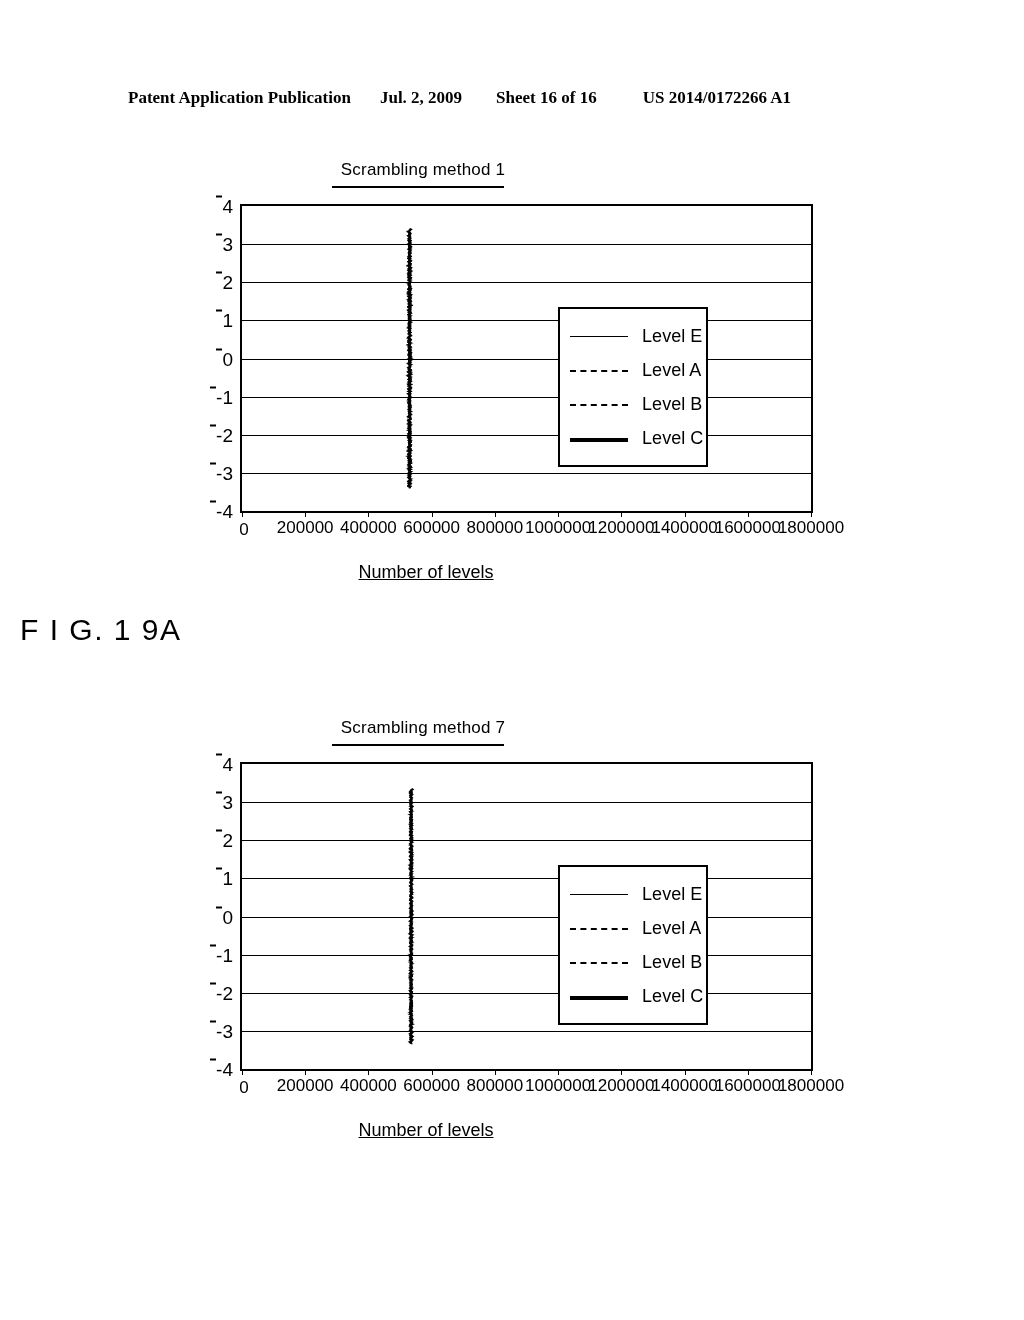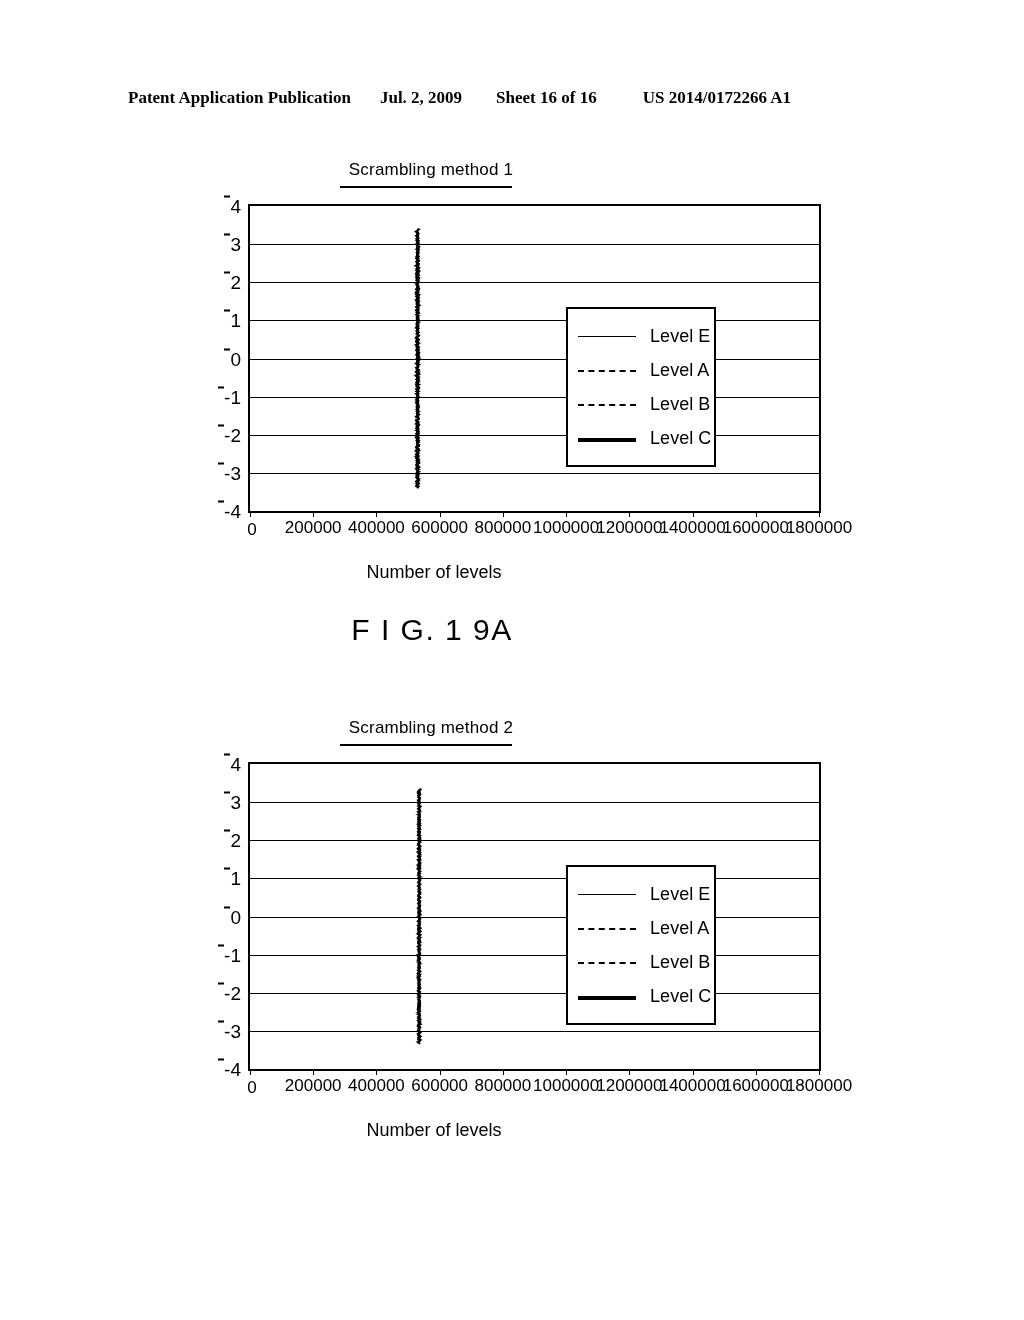--- a/index.html
+++ b/index.html
@@ -30,21 +30,21 @@
     letter-spacing: 0px;
     white-space: nowrap;
   }
   .pub-header .h-pub    { margin-right: 29px; }
   .pub-header .h-date   { margin-right: 34px; }
   .pub-header .h-sheet  { margin-right: 46px; }
 
   
   .figure {
     position: absolute;
-    left: 16px;
+    left: 8px;
     width: 820px;
   }
   #figure-a { top: 160px; }
   #figure-b { top: 718px; }
 
   .chart-title {
     text-align: center;
     font-size: 17px;
     font-family: "Liberation Sans", sans-serif;
     color: #000;
@@ -168,23 +168,24 @@
     font-family: Liberation Sans, sans-serif;
   }
 
   
   .axis-title {
     text-align: center;
     font-size: 18px;
     margin-top: 6px;
     padding-left: 16px;
     font-family: "Liberation Sans", sans-serif;
+    text-decoration: underline;
   }
   .fig-caption {
-    text-align: center;
+    text-align: left;
     font-size: 30px;
     letter-spacing: 1.5px;
     margin-top: 30px;
     padding-left: 12px;
     font-family: "Liberation Sans", sans-serif;
   }
 </style>
 </head>
 <body>
 
@@ -281,21 +282,21 @@
           </div>
       </div>
     </div>
   </div>
 
   <div class="axis-title">Number of levels</div>
   <div class="fig-caption">F I G. 1 9A</div>
 </div>
 
 <div class="figure" id="figure-b">
-  <div class="chart-title">Scrambling method 2</div>
+  <div class="chart-title">Scrambling method 7</div>
   <div class="title-rule"></div>
 
   <div class="plot-wrap">
     <div class="plot-area">
       <div class="grid-layer">
           <div class="gridline" style="top: 38.125px;"></div>
           <div class="gridline" style="top: 76.25px;"></div>
           <div class="gridline" style="top: 114.375px;"></div>
           <div class="gridline" style="top: 152.5px;"></div>
           <div class="gridline" style="top: 190.625px;"></div>

